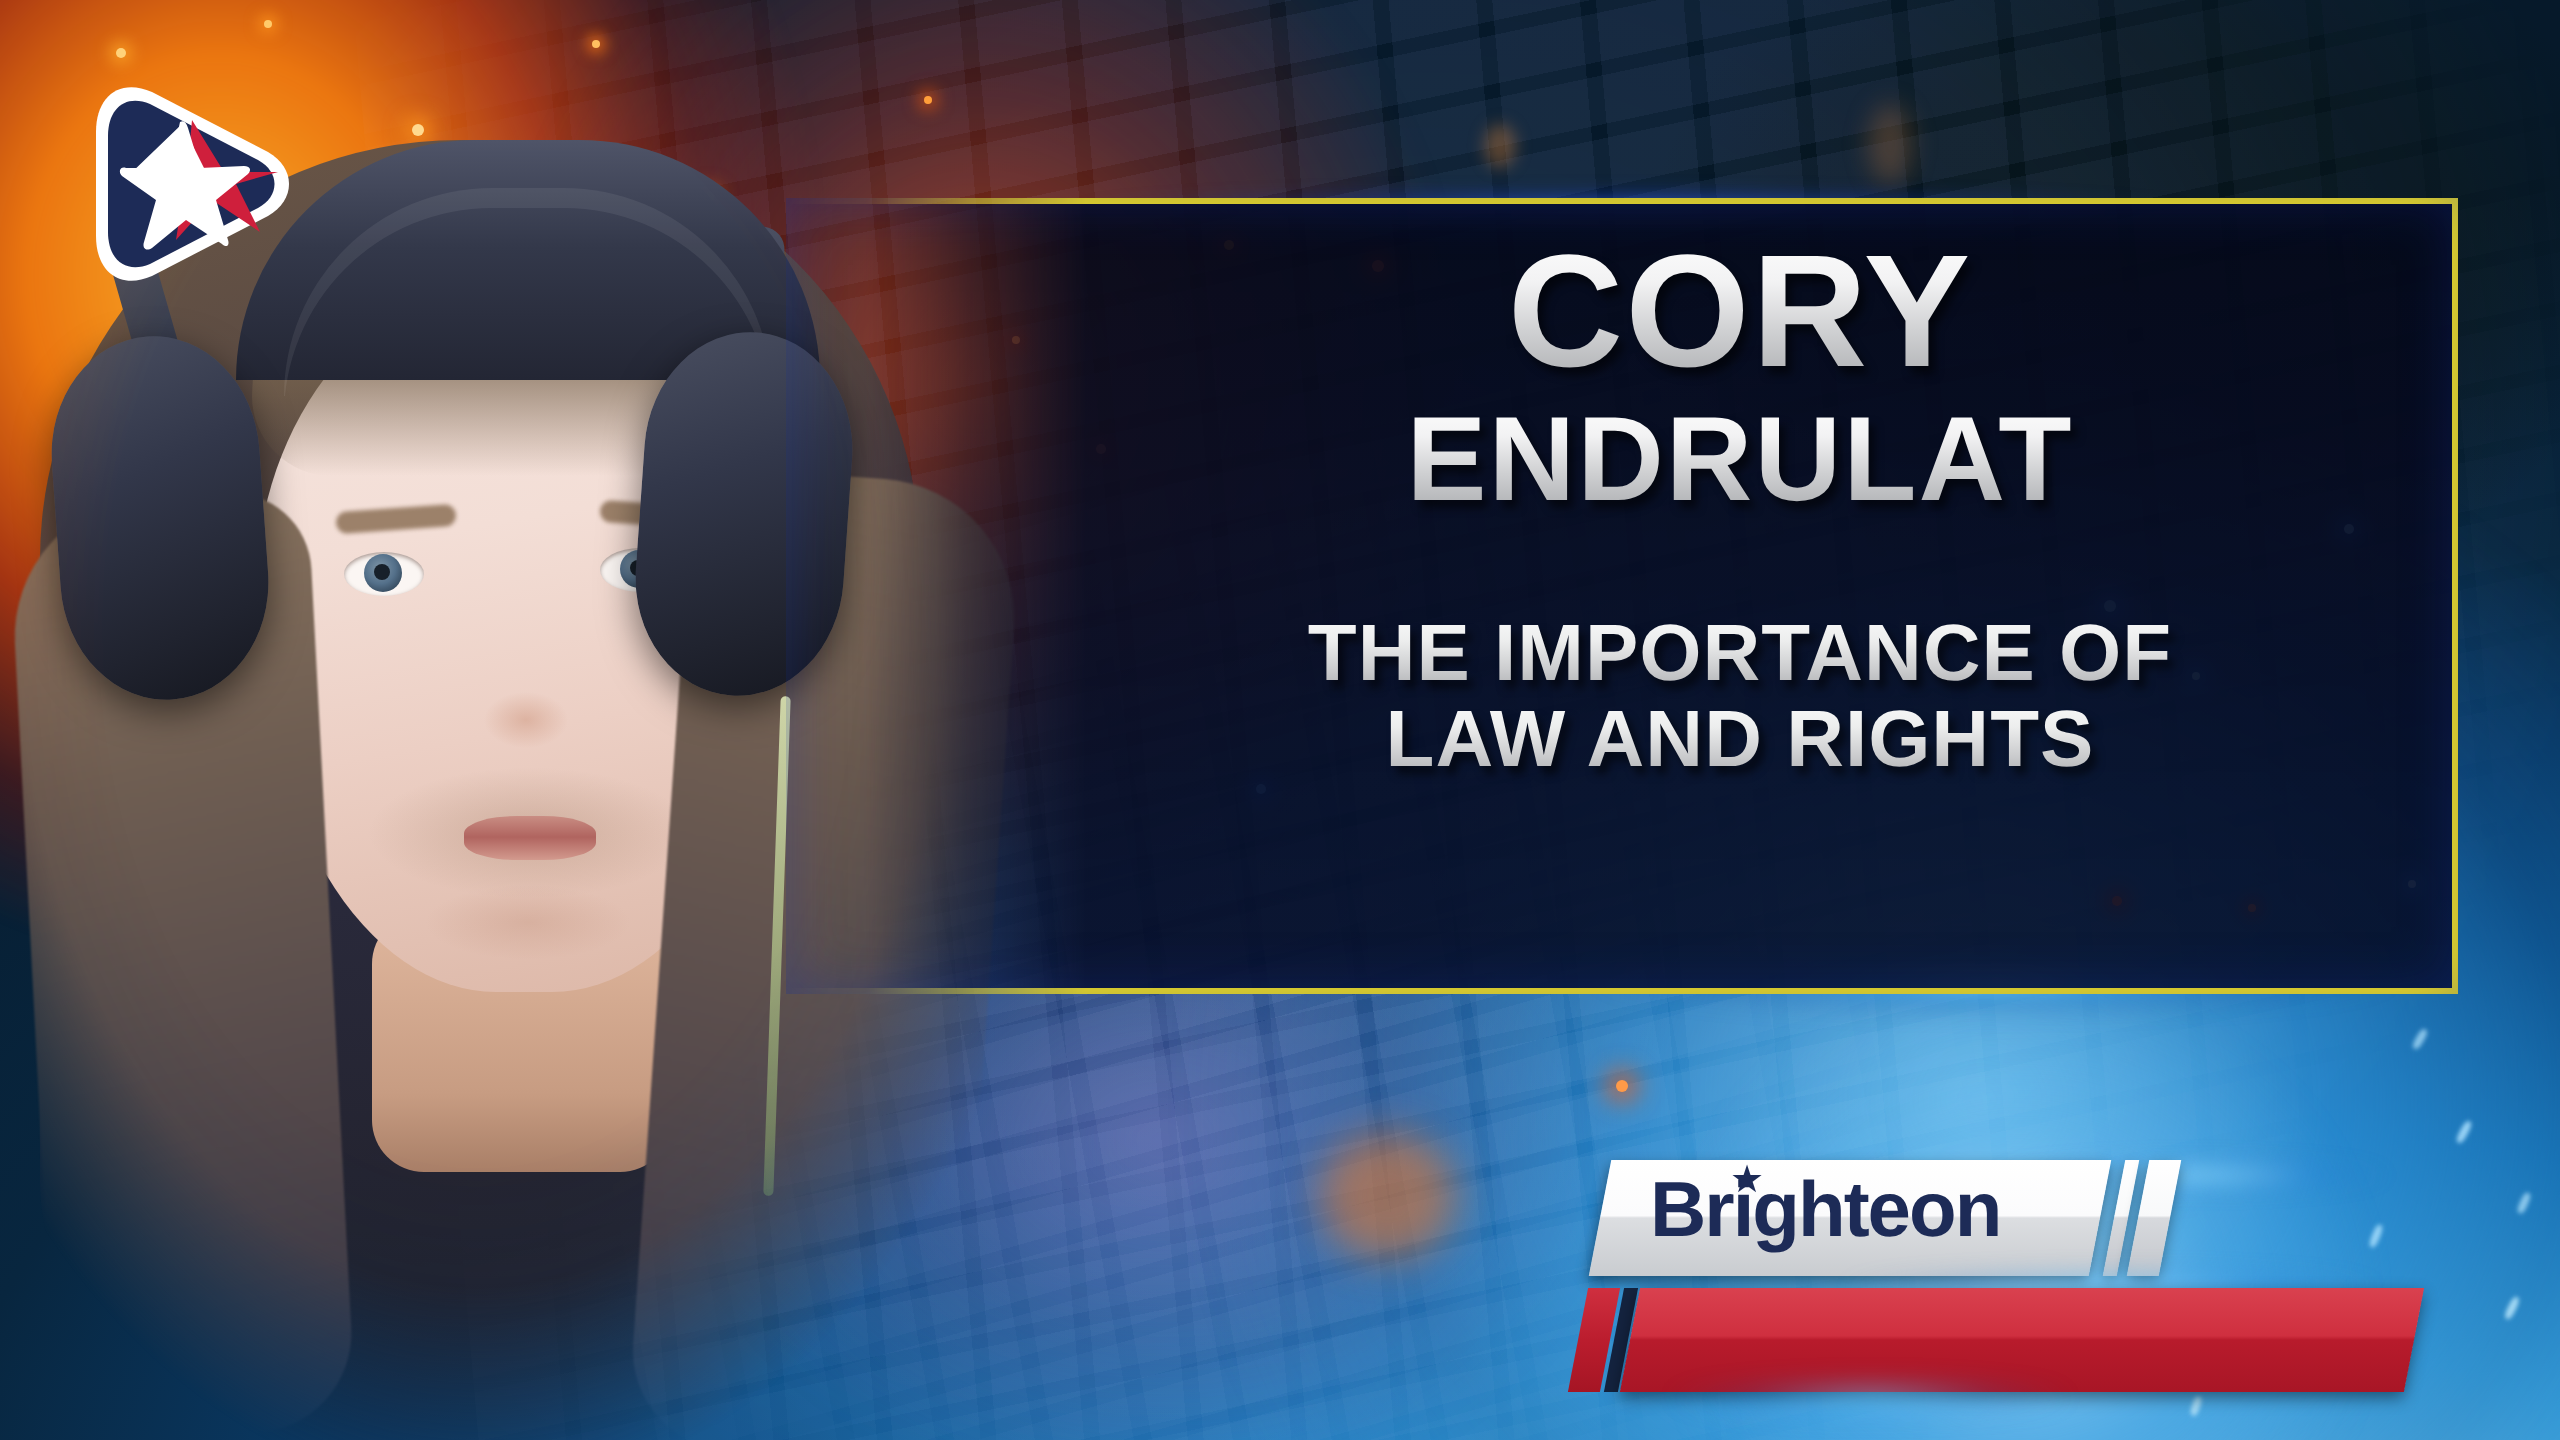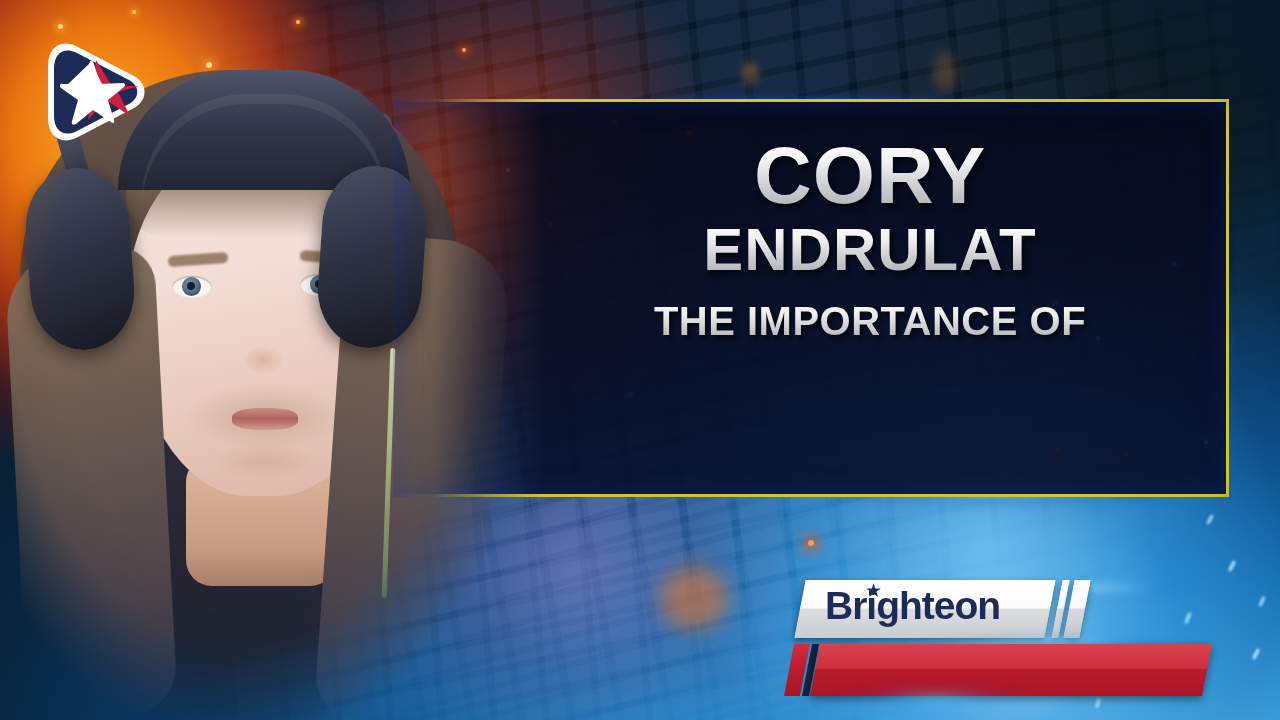--- a/index.html
+++ b/index.html
@@ -240,36 +240,36 @@
     font-size:80px;
     line-height:.96;
     letter-spacing:1px;
     background:linear-gradient(180deg,#fdfdfd 0%,#f2f2f3 30%,#cfd0d2 62%,#a9abae 100%);
     -webkit-background-clip:text; background-clip:text;
     color:transparent;
     -webkit-text-fill-color:transparent;
     filter:drop-shadow(3px 4px 2px rgba(0,0,0,.55));
     text-transform:uppercase;
   }
-  .name-line.l1{ margin-top:20px; }
+  .name-line.l1{ margin-top:0; }
   .name-line.l2{ margin-top:6px; font-size:60px; }
 
   .sub-line{
     font-weight:700;
     font-size:40px;
     line-height:1.07;
     letter-spacing:.5px;
     background:linear-gradient(180deg,#fbfbfb 0%,#eceded 34%,#cacbcd 68%,#a5a7aa 100%);
     -webkit-background-clip:text; background-clip:text;
     color:transparent;
     -webkit-text-fill-color:transparent;
     filter:drop-shadow(3px 4px 2px rgba(0,0,0,.55));
     text-transform:uppercase;
   }
-  .subtitle{ margin-top:22px; }
+  .subtitle{ margin-top:48px; }
 
   
   .lockup{ position:absolute; left:795px; top:572px; width:420px; height:128px; }
 
   .brighteon-bar{
     position:absolute; left:5px; top:8px; width:250px; height:58px;
     transform:skewX(-11deg);
     background:linear-gradient(180deg,#ffffff 0%,#fbfbfc 48%,#dcdee1 50%,#c9ccd0 100%);
     box-shadow:0 3px 7px rgba(0,0,0,.45);
   }
@@ -421,20 +421,21 @@
   </div>
 
   <div class="title-frame"></div>
   <div class="title-frame-glow"></div>
 
   <div class="title-block">
     <div class="name-line l1">CORY</div>
     <div class="name-line l2">ENDRULAT</div>
     <div class="subtitle">
       <div class="sub-line">THE IMPORTANCE OF</div>
+      <div class="sub-line">LAW AND RIGHTS</div>
     </div>
   </div>
 
   <div class="logo-mark">
     <svg viewBox="0 0 114 112" width="114" height="112" aria-hidden="true">
       <path d="M10 30 C10 12 22 3 38 10 L96 40 C110 48 110 64 96 72 L38 102 C22 109 10 100 10 82 Z" fill="#ffffff"></path>
       <path d="M16 32 C16 18 25 11 37 16 L91 44 C102 50 102 62 91 68 L37 96 C25 101 16 94 16 80 Z" fill="#1d2b57"></path>
       <path d="M58 24 L74 50 L101 50 L80 56 L92 80 L68 64 L50 84 L54 58 L30 50 L56 46 Z" fill="#cf1f3c"></path>
       <path d="M53 26 L66 52 L46 74 L52 48 L26 52 Z" fill="#ffffff"></path>
       <path d="M52 25 C54 24 55 25 56 28 L62 48 L84 47 C87 47 88 49 86 51 L70 64 L76 84 C77 87 75 88 73 86 L55 74 L38 88 C35 90 33 88 34 85 L40 64 L23 52 C21 50 22 47 25 48 L47 48 Z" fill="#ffffff"></path>

